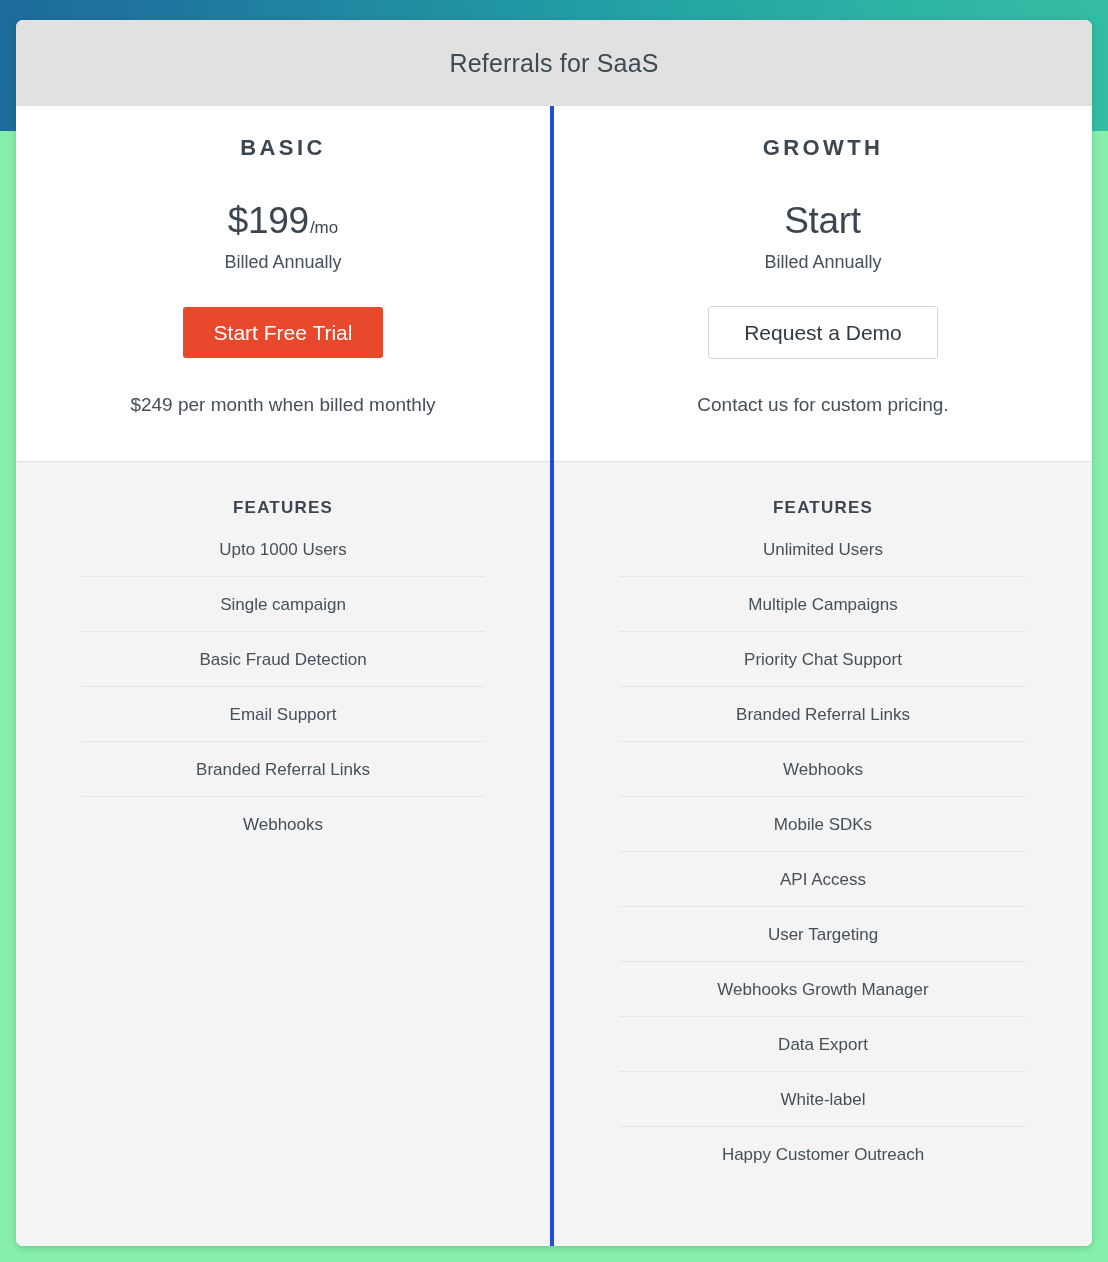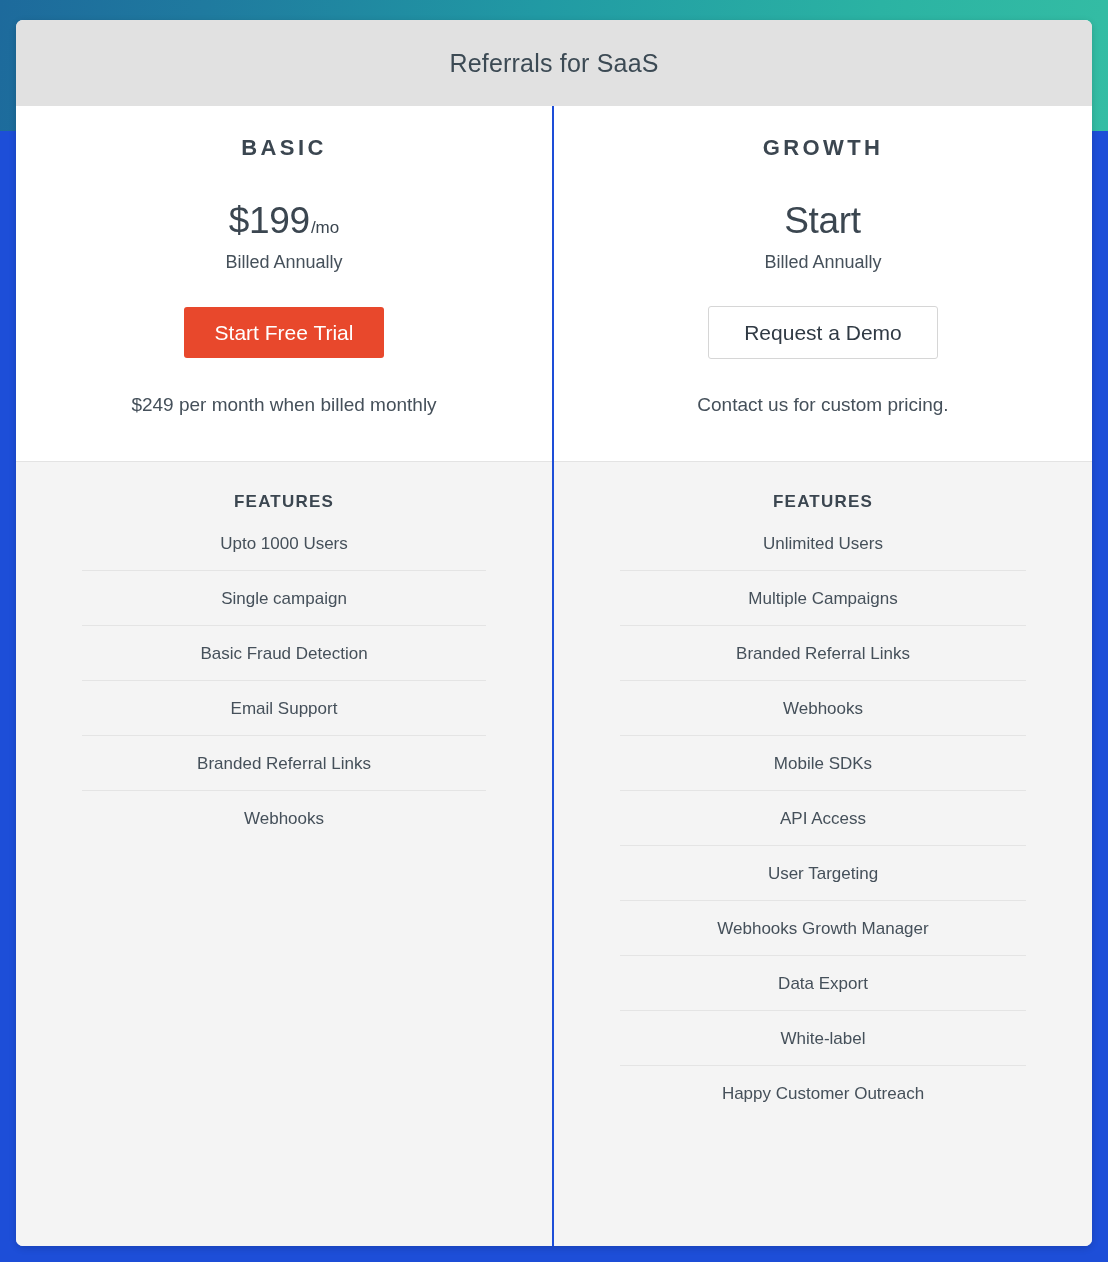--- a/index.html
+++ b/index.html
@@ -9,21 +9,21 @@
     height: 1262px;
     background: #ffffff;
     font-family: "Liberation Sans", sans-serif;
     overflow: hidden;
   }
 
   .page {
     position: relative;
     width: 1108px;
     height: 1262px;
-    background: #1d4ed8;
+    background: #86efac;
     overflow: hidden;
   }
 
   
   .gradient-band {
     position: absolute;
     left: 0;
     top: 0;
     width: 1108px;
     height: 131px;
@@ -66,21 +66,21 @@
     height: 1140px;
   }
 
   .plan-column {
     width: 50%;
     position: relative;
     display: flex;
     flex-direction: column;
   }
 
-  .plan-column.left  { border-right: 2px solid #1d4ed8; }
+  .plan-column.left  { border-right: 4px solid #1d4ed8; }
 
   
   .plan-top {
     background: #ffffff;
     height: 355px;
     display: flex;
     flex-direction: column;
     align-items: center;
     padding-top: 29px;
   }
@@ -154,21 +154,21 @@
     margin-top: 30px;
     font-size: 19px;
     color: #45505a;
   }
 
   
   .plan-features {
     background: #f4f4f4;
     flex: 1;
     border-top: 1px solid #e3e3e3;
-    padding: 4px 66px;
+    padding: 10px 66px;
   }
 
   .features-heading {
     text-align: center;
     font-size: 17px;
     font-weight: 700;
     letter-spacing: 1.2px;
     color: #3b4650;
     padding-top: 26px;
     padding-bottom: 4px;
@@ -249,20 +249,21 @@
           </div>
 
           <div class="plan-note">Contact us for custom pricing.</div>
         </div>
 
         <div class="plan-features">
           <div class="features-heading">FEATURES</div>
           <ul class="feature-list">
             <li class="feature-item">Unlimited Users</li>
             <li class="feature-item">Multiple Campaigns</li>
+            <li class="feature-item">Priority Chat Support</li>
             <li class="feature-item">Branded Referral Links</li>
             <li class="feature-item">Webhooks</li>
             <li class="feature-item">Mobile SDKs</li>
             <li class="feature-item">API Access</li>
             <li class="feature-item">User Targeting</li>
             <li class="feature-item">Webhooks Growth Manager</li>
             <li class="feature-item">Data Export</li>
             <li class="feature-item">White-label</li>
             <li class="feature-item last">Happy Customer Outreach</li>
           </ul>

